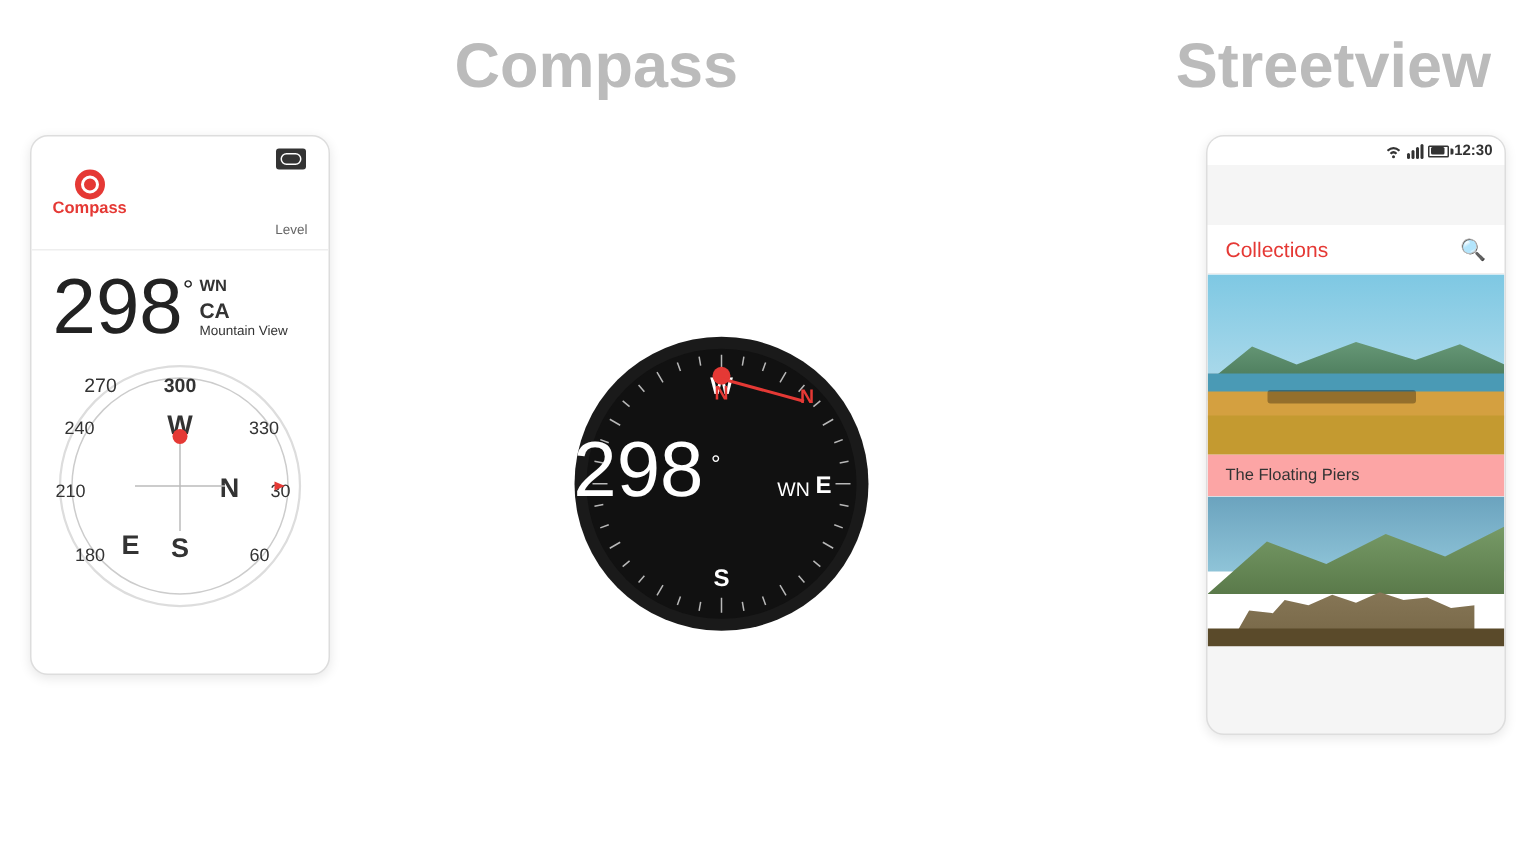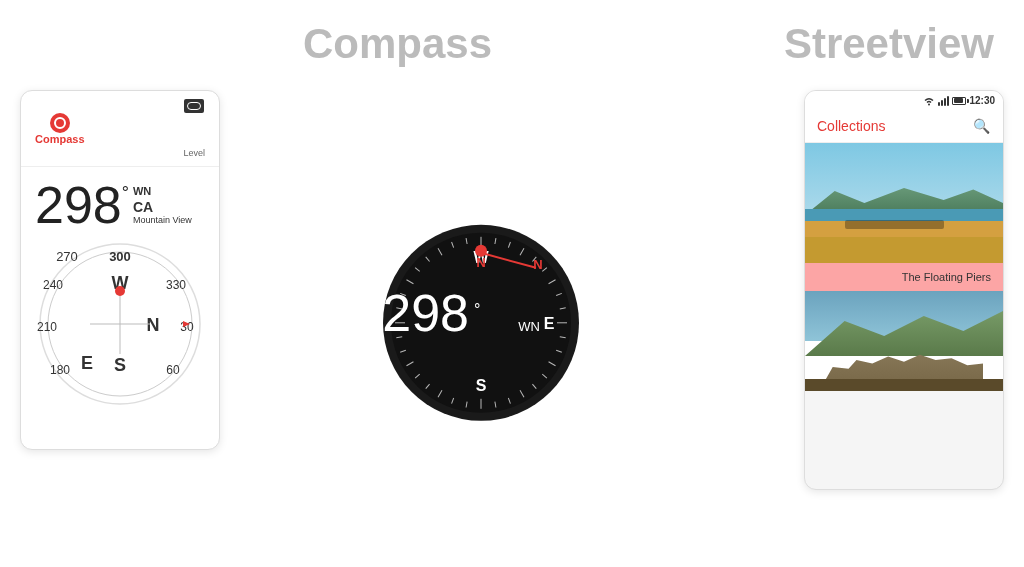--- a/index.html
+++ b/index.html
@@ -153,21 +153,20 @@
 
     
     .right-section {
       width: 50%;
       height: 100%;
       display: flex;
       flex-direction: column;
       align-items: flex-end;
       padding: 20px 30px 0 20px;
       position: relative;
-      text-align: right;
     }
 
     .right-section .section-title {
       align-self: flex-end;
     }
 
     
     .streetview-phone {
       width: 200px;
       height: 400px;
@@ -202,20 +201,21 @@
       color: #333;
     }
 
     .sv-header {
       background: #fff;
       display: flex;
       justify-content: space-between;
       align-items: center;
       padding: 8px 12px;
       border-bottom: 1px solid #eee;
+      margin-top: 40px;
     }
 
     .sv-collections-title {
       font-size: 14px;
       font-weight: 500;
       color: #e53935;
     }
 
     .sv-search-icon {
       font-size: 14px;

